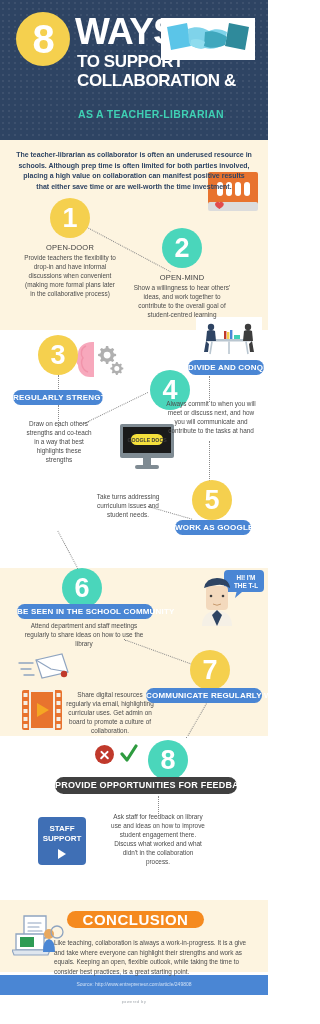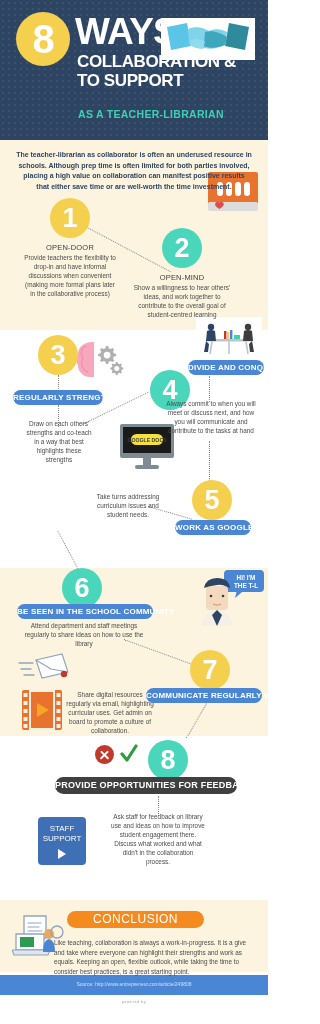--- a/index.html
+++ b/index.html
@@ -150,21 +150,21 @@
   
   .concl-band {
     position: absolute; left: 0; top: 900px;
     width: 268px; height: 72px;
     background: #fdf4e0;
   }
   .concl-pill {
     position: absolute; left: 67px; top: 911px;
     width: 137px; height: 17px; border-radius: 9px;
     background: #f58a1f; color: #fff;
-    font-size: 12px; font-weight: normal;
+    font-size: 15px; font-weight: bold;
     text-align: center; line-height: 17px;
     letter-spacing: .5px;
     z-index: 6;
   }
   .concl-copy {
     position: absolute; left: 54px; top: 938px;
     width: 196px;
     color: #4c4c4c; font-size: 6.4px; line-height: 9.6px;
     text-align: left; z-index: 6;
   }
@@ -214,21 +214,21 @@
   .survey-card {
     position: absolute; left: 38px; top: 817px;
     width: 48px; height: 48px;
     background: #3f6fb5;
     border-radius: 4px;
     z-index: 5;
   }
   .survey-card .st {
     position: absolute; left: 0; top: 7px; width: 48px;
     text-align: center; color: #fff;
-    font-size: 8px; font-weight: normal; line-height: 10px;
+    font-size: 8px; font-weight: bold; line-height: 10px;
   }
   .survey-card .play {
     position: absolute; left: 20px; top: 32px;
     width: 0; height: 0;
     border-left: 8px solid #ffffff;
     border-top: 5px solid transparent;
     border-bottom: 5px solid transparent;
   }
 
   
@@ -250,22 +250,22 @@
 </style>
 </head>
 <body>
 
 <div id="infographic">
 
   <div class="header">
     <div class="badge-8">8</div>
     <div class="hd-ways">WAYS</div>
     <div class="hd-sub">
+      <div>TO SUPPORT</div>
       <div>COLLABORATION &amp;</div>
-      <div>TO SUPPORT</div>
     </div>
     <div class="hd-tag">AS A TEACHER-LIBRARIAN</div>
     <div class="handshake-box">
       <svg width="94" height="42" viewBox="0 0 94 42">
         <rect x="0" y="0" width="94" height="42" fill="#ffffff"></rect>
         <path d="M6 9 L26 5 L30 28 L10 32 Z" fill="#5bc5e8"></path>
         <path d="M88 9 L68 5 L64 28 L84 32 Z" fill="#2f8a9b"></path>
         <path d="M27 11 C34 8, 42 9, 48 13 C54 10, 61 11, 66 14 L64 26 C58 30, 50 32, 44 30 C38 32, 32 29, 28 25 Z" fill="#7fd3ea"></path>
         <path d="M44 14 C52 12, 60 15, 66 19 L64 27 C57 30, 49 31, 43 28 Z" fill="#3fa7bd"></path>
         <path d="M30 22 C34 20, 40 21, 44 24 L42 30 C37 31, 32 29, 29 27 Z" fill="#8fdcee"></path>

